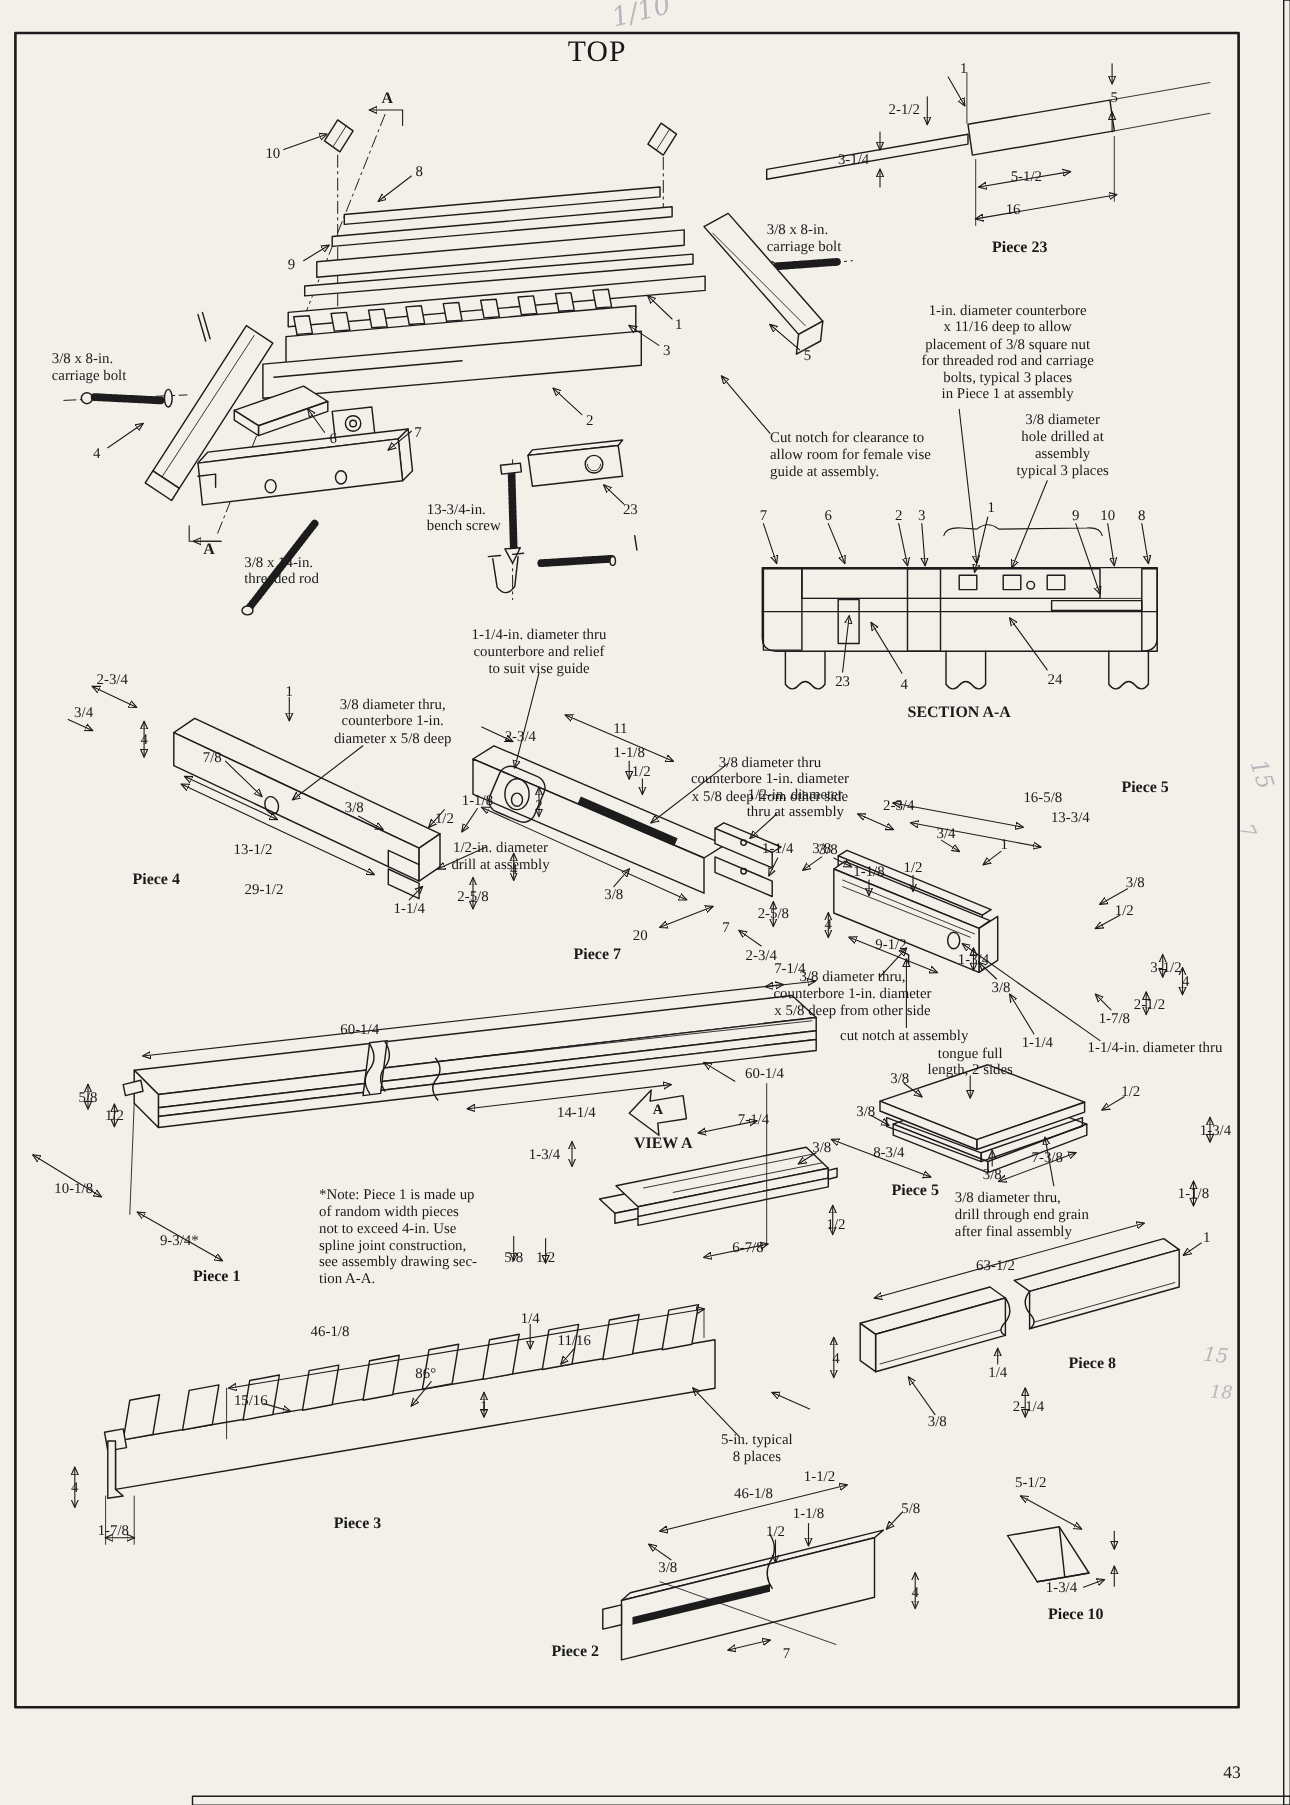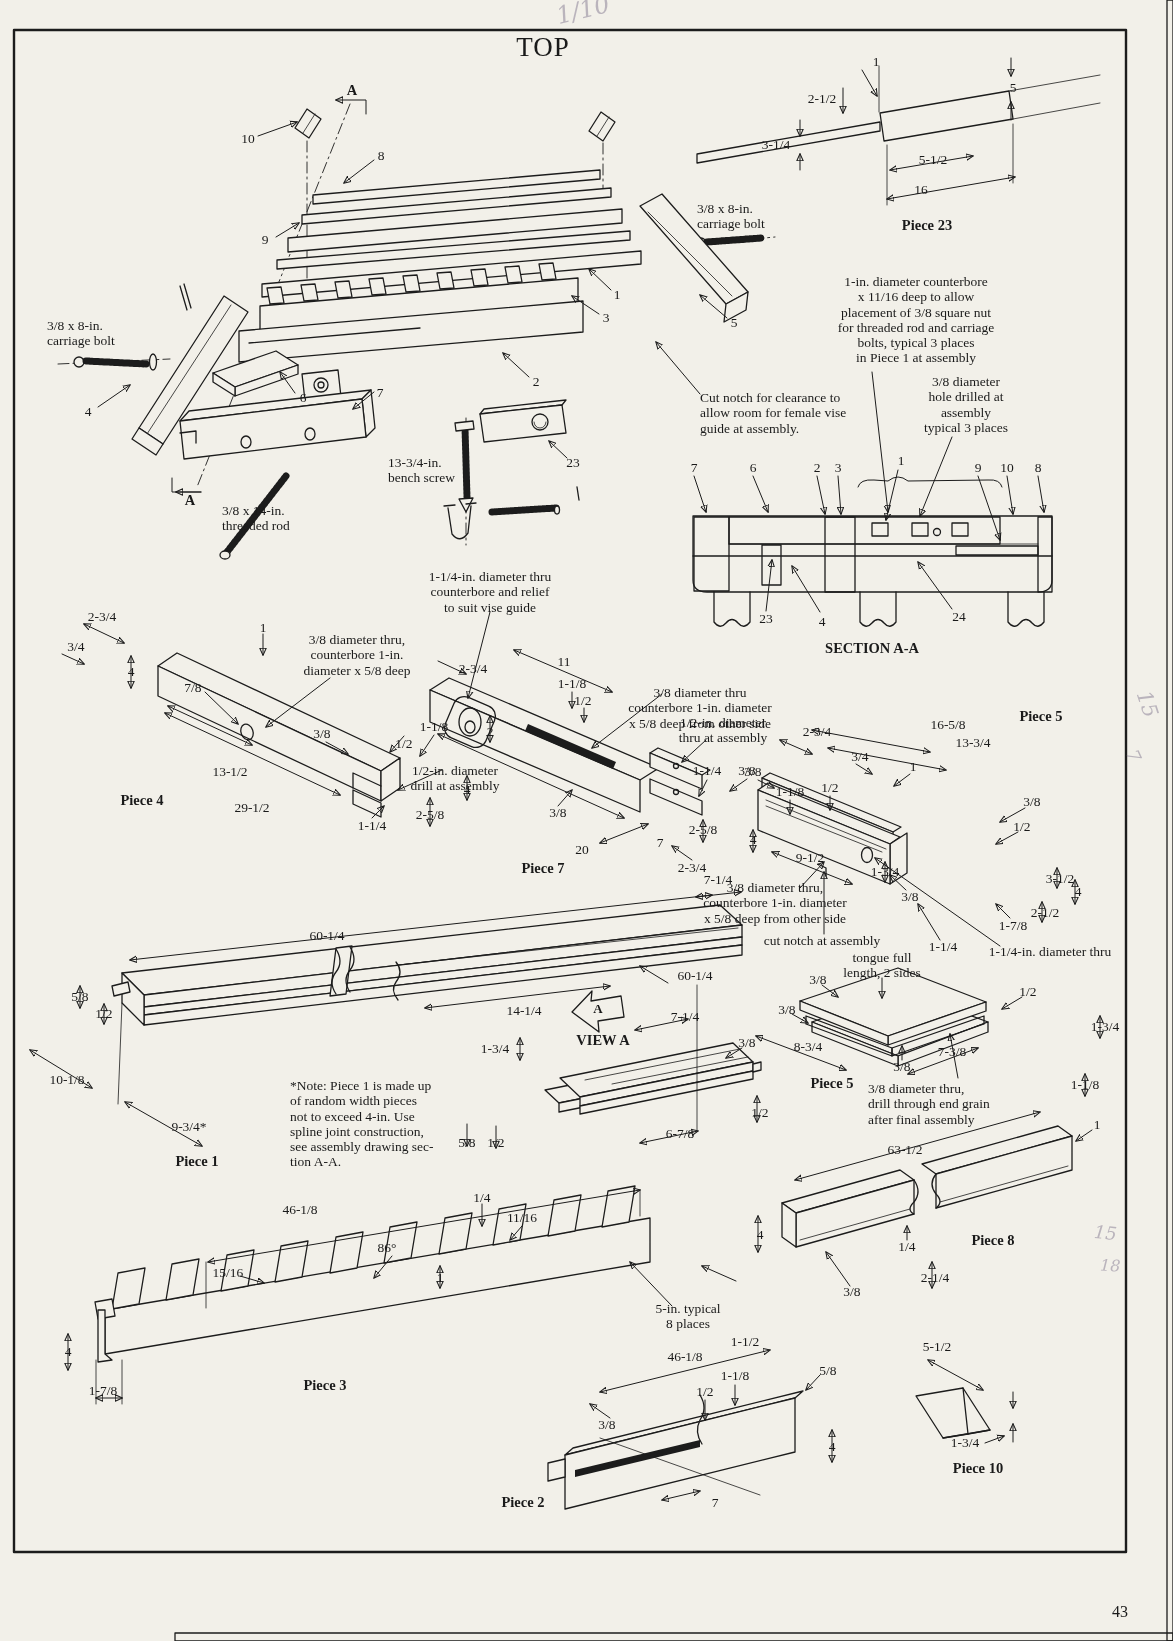--- a/index.html
+++ b/index.html
@@ -487,21 +487,21 @@
       <div class="ann" style="left: 263px; top: 628px;">1</div>
       <div class="ann" style="left: 131px; top: 672px;">4</div>
       <div class="ann" style="left: 193px; top: 688px;">7/8</div>
       <div class="ann" style="left: 357px; top: 655px;">3/8 diameter thru,
 counterbore 1-in.
 diameter x 5/8 deep</div>
       <div class="ann" style="left: 322px; top: 734px;">3/8</div>
       <div class="ann" style="left: 404px; top: 744px;">1/2</div>
       <div class="ann" style="left: 434px; top: 727px;">1-1/8</div>
       <div class="ann" style="left: 230px; top: 772px;">13-1/2</div>
-      <div class="ann" style="left: 252px; top: 808px;">29-1/2</div>
+      <div class="ann" style="left: 240px; top: 808px;">29-1/2</div>
       <div class="ann bold" style="left: 142px; top: 800px;">Piece 4</div>
       <div class="ann" style="left: 455px; top: 778px;">1/2-in. diameter
 drill at assembly</div>
       <div class="ann" style="left: 430px; top: 815px;">2-5/8</div>
       <div class="ann" style="left: 372px; top: 826px;">1-1/4</div>
       <div class="ann" style="left: 490px; top: 592px;">1-1/4-in. diameter thru
 counterbore and relief
 to suit vise guide</div>
       <div class="ann" style="left: 473px; top: 669px;">2-3/4</div>
       <div class="ann" style="left: 564px; top: 662px;">11</div>
@@ -561,21 +561,21 @@
 drill through end grain
 after final assembly</div>
       <div class="ann" style="left: 1085px; top: 1085px;">1-1/8</div>
       <div class="ann" style="left: 327px; top: 936px;">60-1/4</div>
       <div class="ann" style="left: 718px; top: 880px;">7-1/4</div>
       <div class="ann" style="left: 80px; top: 997px;">5/8</div>
       <div class="ann" style="left: 104px; top: 1014px;">1/2</div>
       <div class="ann" style="left: 67px; top: 1080px;">10-1/8</div>
       <div class="ann" style="left: 524px; top: 1011px;">14-1/4</div>
       <div class="ann" style="left: 495px; top: 1049px;">1-3/4</div>
-      <div class="ann" style="left: 163px; top: 1127px; margin-left: 26px;">9-3/4*</div>
+      <div class="ann" style="left: 163px; top: 1127px;">9-3/4*</div>
       <div class="ann left" style="left: 290px; top: 1078px;">*Note: Piece 1 is made up
 of random width pieces
 not to exceed 4-in. Use
 spline joint construction,
 see assembly drawing sec-
 tion A-A.</div>
       <div class="ann bold" style="left: 197px; top: 1161px;">Piece 1</div>
       <div class="ann bold" style="left: 603px; top: 1040px;">VIEW A</div>
       <div class="ann bold" style="left: 598px; top: 1009px; font-size: 13px;">A</div>
       <div class="ann" style="left: 695px; top: 976px;">60-1/4</div>

